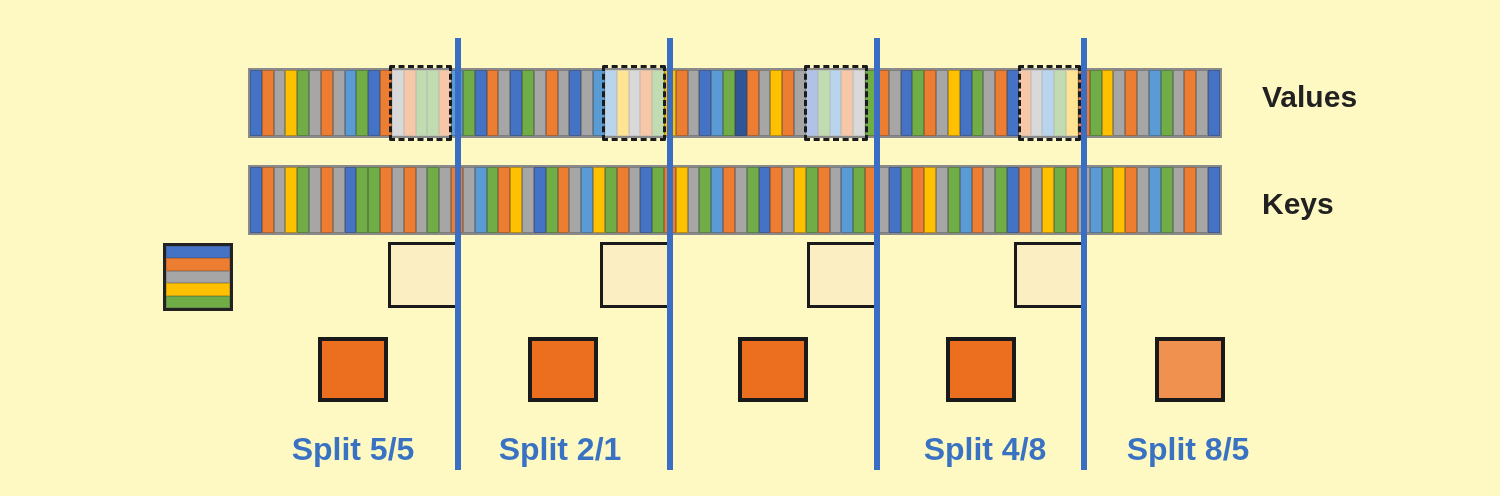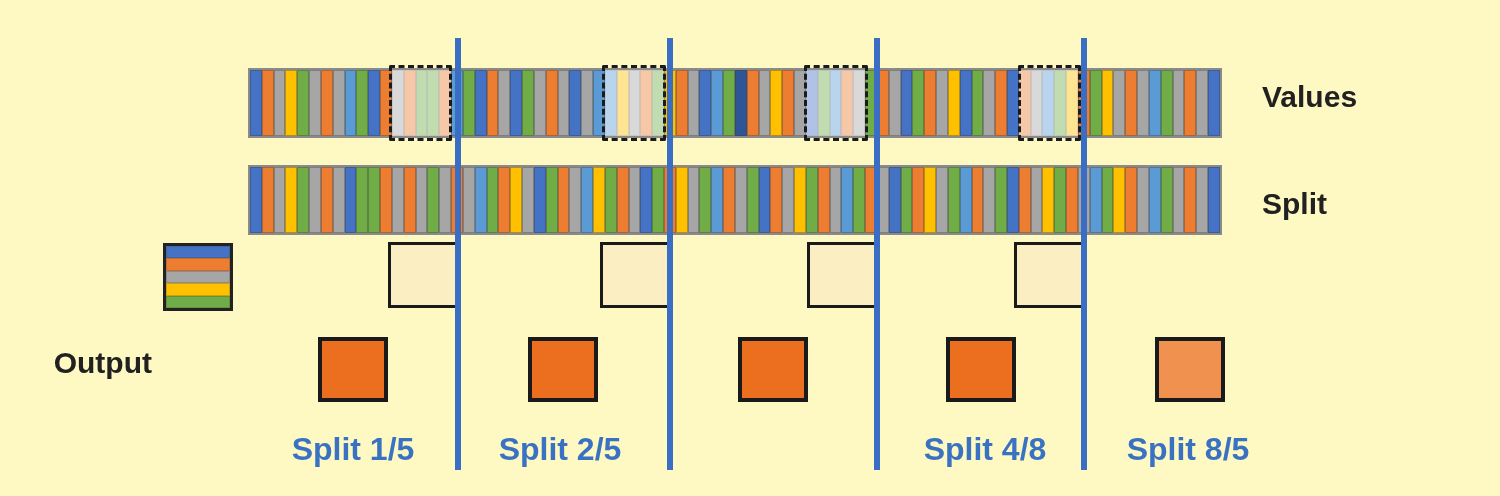--- a/index.html
+++ b/index.html
@@ -253,35 +253,34 @@
 
   <div class="queries-stack" id="queries-stack" style="left:163px;top:243px;width:70px;height:68px;">
       <div class="hstripe" style="background: rgb(68, 114, 196);"></div>
       <div class="hstripe" style="background: rgb(237, 125, 49);"></div>
       <div class="hstripe" style="background: rgb(166, 166, 166);"></div>
       <div class="hstripe" style="background: rgb(255, 192, 0);"></div>
       <div class="hstripe" style="background: rgb(112, 173, 71);"></div>
     </div>
 
   <div class="side-label" style="left:1262px;top:80px;">Values</div>
-  <div class="side-label" style="left:1262px;top:187px;">Split</div>
-  <div class="left-label" style="left:20px;top:346px;">Output</div>
+  <div class="side-label" style="left:1262px;top:187px;">Keys</div>
 
 <div class="patch" style="left: 388.537px; top: 65px; width: 63.3902px; height: 76px; border-color: rgb(27, 27, 27);"></div>
     <div class="patch" style="left: 602.341px; top: 65px; width: 63.3902px; height: 76px; border-color: rgb(27, 27, 27);"></div>
     <div class="patch" style="left: 804.268px; top: 65px; width: 63.3902px; height: 76px; border-color: rgb(27, 27, 27);"></div>
     <div class="patch" style="left: 1018.07px; top: 65px; width: 63.3902px; height: 76px; border-color: rgb(27, 27, 27);"></div>
     <div class="query-block" style="left: 388px; top: 242px; width: 70px; height: 66px; background: rgb(251, 238, 194); border-color: rgb(26, 26, 26);"></div>
     <div class="output-block" style="left: 318px; top: 337px; width: 70px; height: 65px; background: rgb(236, 111, 32); border-color: rgb(26, 26, 26);"></div>
     <div class="divider-line" style="left: 455px; top: 38px; width: 6px; height: 432px; background: rgb(58, 110, 196);"></div>
-    <div class="split-label" style="left: 353px; top: 431px; color: rgb(58, 114, 195);">Split 1/5</div>
+    <div class="split-label" style="left: 353px; top: 431px; color: rgb(58, 114, 195);">Split 5/5</div>
     <div class="query-block" style="left: 600px; top: 242px; width: 70px; height: 66px; background: rgb(251, 238, 194); border-color: rgb(26, 26, 26);"></div>
     <div class="output-block" style="left: 528px; top: 337px; width: 70px; height: 65px; background: rgb(236, 111, 32); border-color: rgb(26, 26, 26);"></div>
     <div class="divider-line" style="left: 667px; top: 38px; width: 6px; height: 432px; background: rgb(58, 110, 196);"></div>
-    <div class="split-label" style="left: 560px; top: 431px; color: rgb(58, 114, 195);">Split 2/5</div>
+    <div class="split-label" style="left: 560px; top: 431px; color: rgb(58, 114, 195);">Split 2/1</div>
     <div class="query-block" style="left: 807px; top: 242px; width: 70px; height: 66px; background: rgb(251, 238, 194); border-color: rgb(26, 26, 26);"></div>
     <div class="output-block" style="left: 738px; top: 337px; width: 70px; height: 65px; background: rgb(236, 111, 32); border-color: rgb(26, 26, 26);"></div>
     <div class="divider-line" style="left: 874px; top: 38px; width: 6px; height: 432px; background: rgb(58, 110, 196);"></div>
     <div class="query-block" style="left: 1014px; top: 242px; width: 70px; height: 66px; background: rgb(251, 238, 194); border-color: rgb(26, 26, 26);"></div>
     <div class="output-block" style="left: 946px; top: 337px; width: 70px; height: 65px; background: rgb(236, 111, 32); border-color: rgb(26, 26, 26);"></div>
     <div class="divider-line" style="left: 1081px; top: 38px; width: 6px; height: 432px; background: rgb(58, 110, 196);"></div>
     <div class="split-label" style="left: 985px; top: 431px; color: rgb(58, 114, 195);">Split 4/8</div>
     <div class="output-block" style="left: 1155px; top: 337px; width: 70px; height: 65px; background: rgb(240, 145, 79); border-color: rgb(26, 26, 26);"></div>
     <div class="split-label" style="left: 1188px; top: 431px; color: rgb(58, 114, 195);">Split 8/5</div>
   </div>

